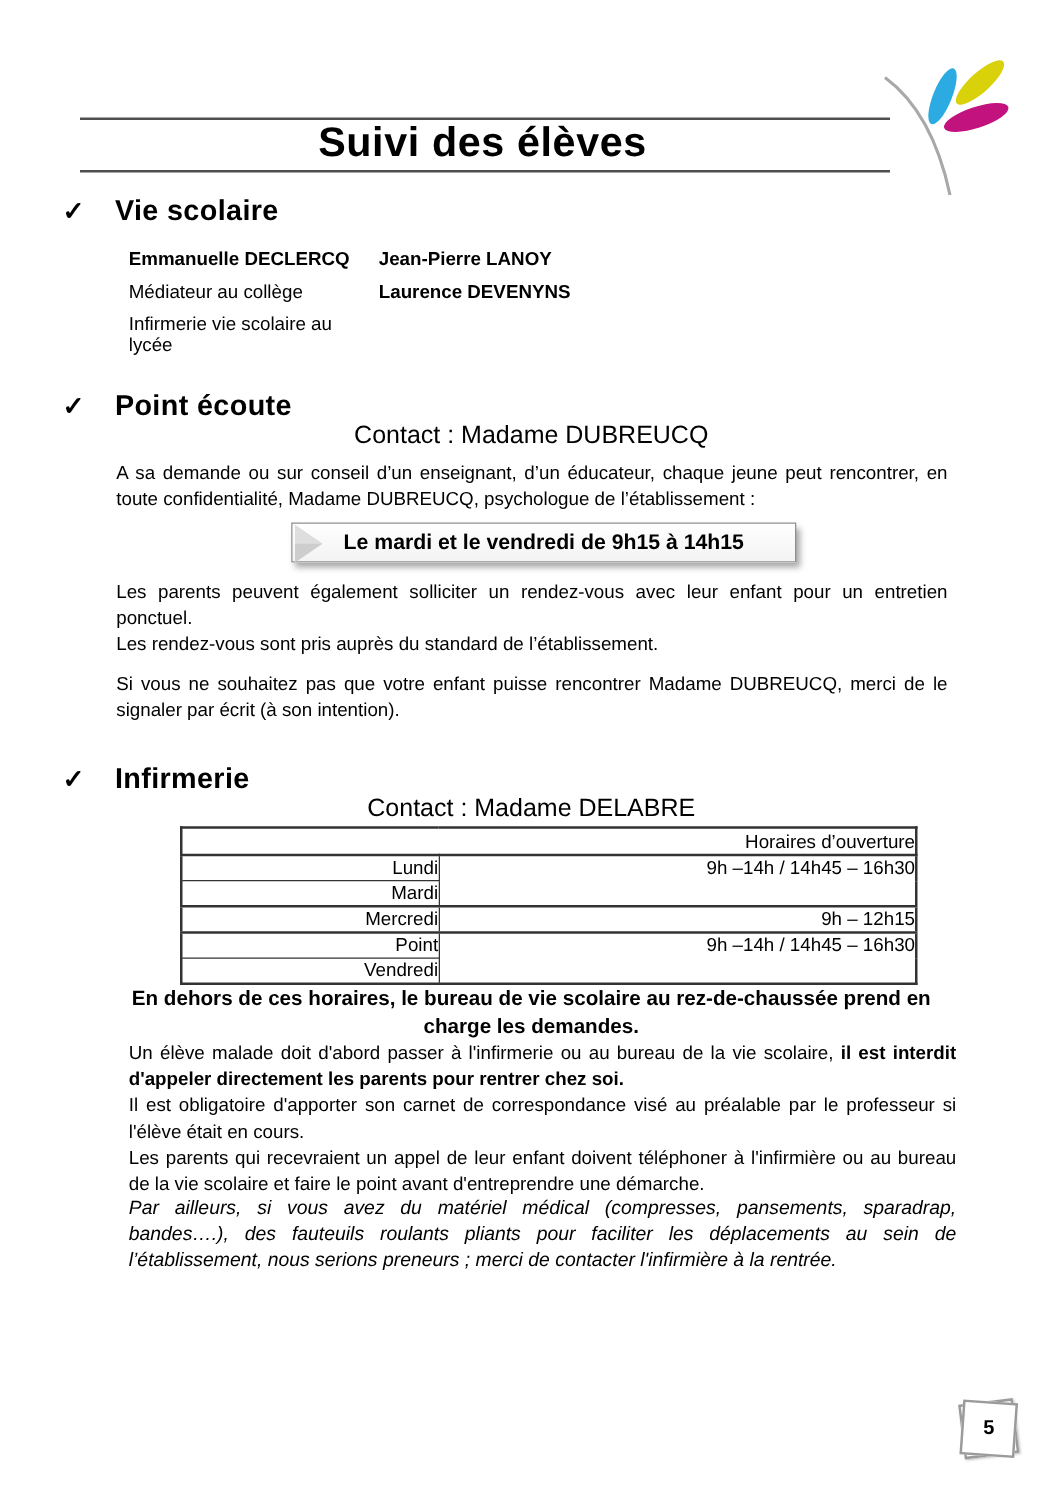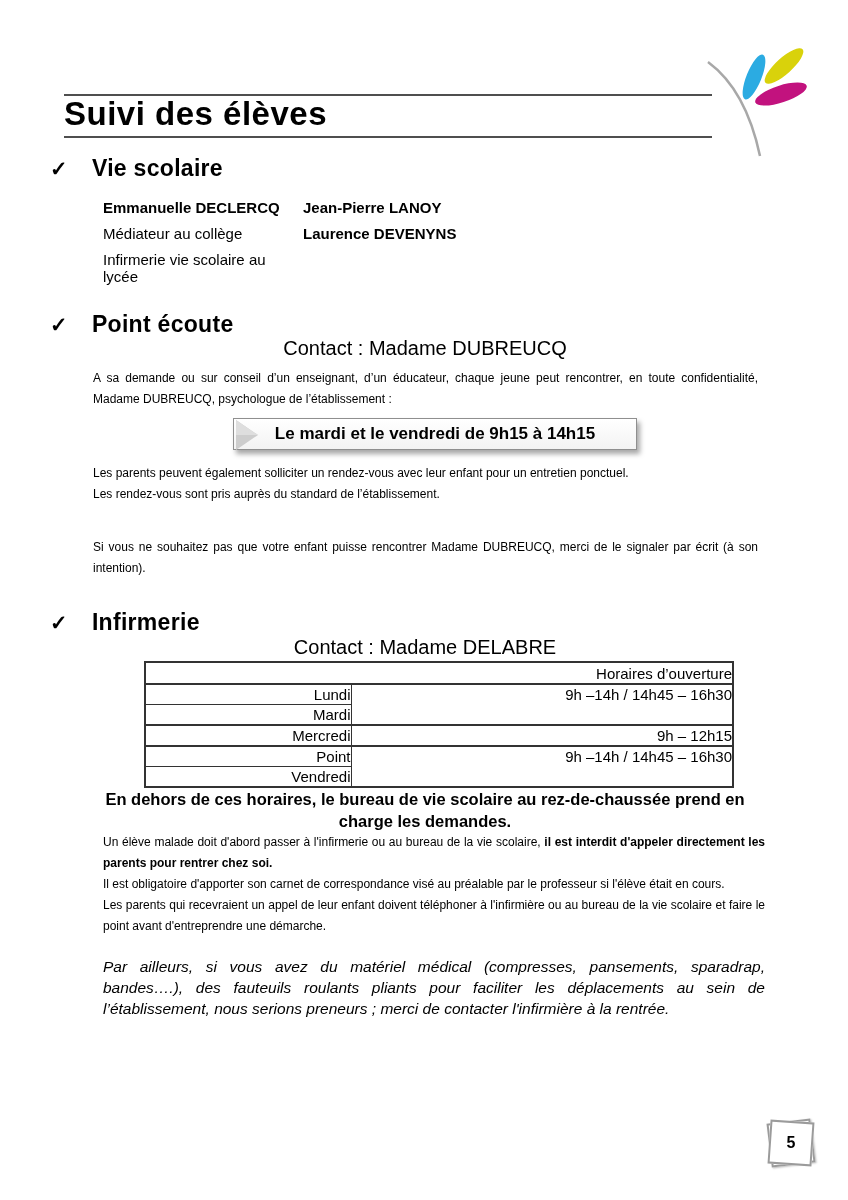--- a/index.html
+++ b/index.html
@@ -5,40 +5,40 @@
   * { margin:0; padding:0; box-sizing:border-box; }
   html,body { background:#ffffff; }
   .page {
     position:relative; width:848px; height:1200px; background:#fff;
     font-family:"Liberation Sans", sans-serif; color:#000; overflow:hidden;
   }
   
   .hline { position:absolute; left:64px; width:648px; height:2px; background:#4f4f4f; }
   .hline1 { top:94px; } .hline2 { top:136px; }
   .doc-title {
-    position:absolute; left:64px; top:95px; width:644px; text-align:left;
+    position:absolute; left:64px; top:95px; width:644px; text-align:center;
     font-size:33px; font-weight:700; letter-spacing:0.5px;
   }
   .logo { position:absolute; left:696px; top:28px; width:120px; height:150px; z-index:2; }
   
   .sec-head {
     position:absolute; left:50px; display:flex; align-items:baseline; gap:24px;
     font-size:23px; font-weight:700; letter-spacing:0.3px;
   }
   .sec-head .check { font-size:21px; font-weight:700; }
   .sh1 { top:155px; } .sh2 { top:311px; } .sh3 { top:609px; }
   
   .staff { position:absolute; left:103px; top:199px; display:grid;
     grid-template-columns:200px auto; row-gap:9px; font-size:15px; }
   .staff .name { font-weight:700; }
   
   .contact { position:absolute; left:93px; width:664px; text-align:center; font-size:20px; }
   .contact1 { top:337px; } .contact2 { top:636px; }
   
-  .para { font-size:12px; line-height:21px; text-align:justify; }
+  .para { font-size:15px; line-height:21px; text-align:justify; }
   .intro { position:absolute; left:93px; top:368px; width:665px; }
   .pe-block { position:absolute; left:93px; top:463px; width:665px; }
   .pe-para3 { position:absolute; left:93px; top:537px; width:665px; }
   
   .hbox {
     position:absolute; left:233px; top:418px; width:404px; height:32px;
     background:linear-gradient(#ffffff,#f3f3f3);
     border:1px solid #8f8f8f; box-shadow:3px 4px 5px rgba(0,0,0,0.35);
     display:flex; align-items:center; justify-content:center;
   }

